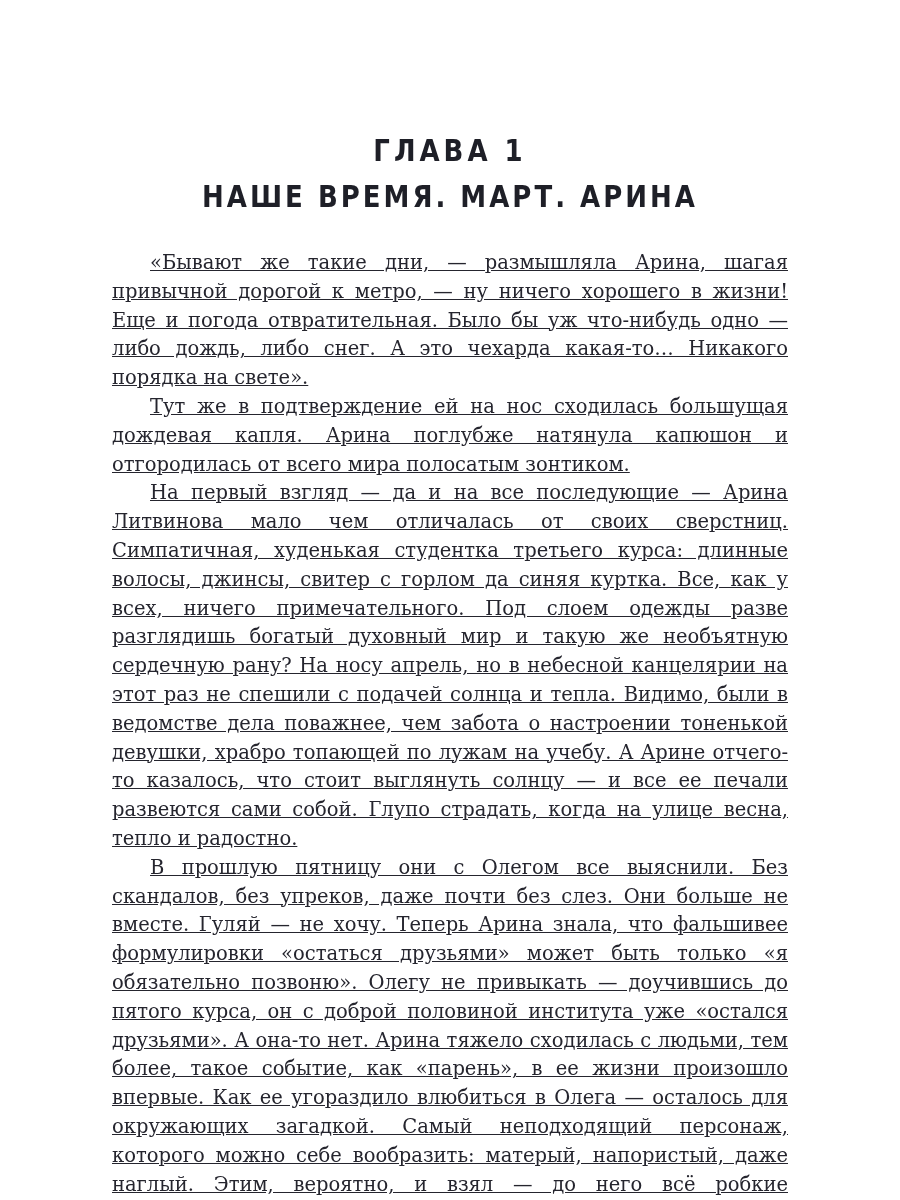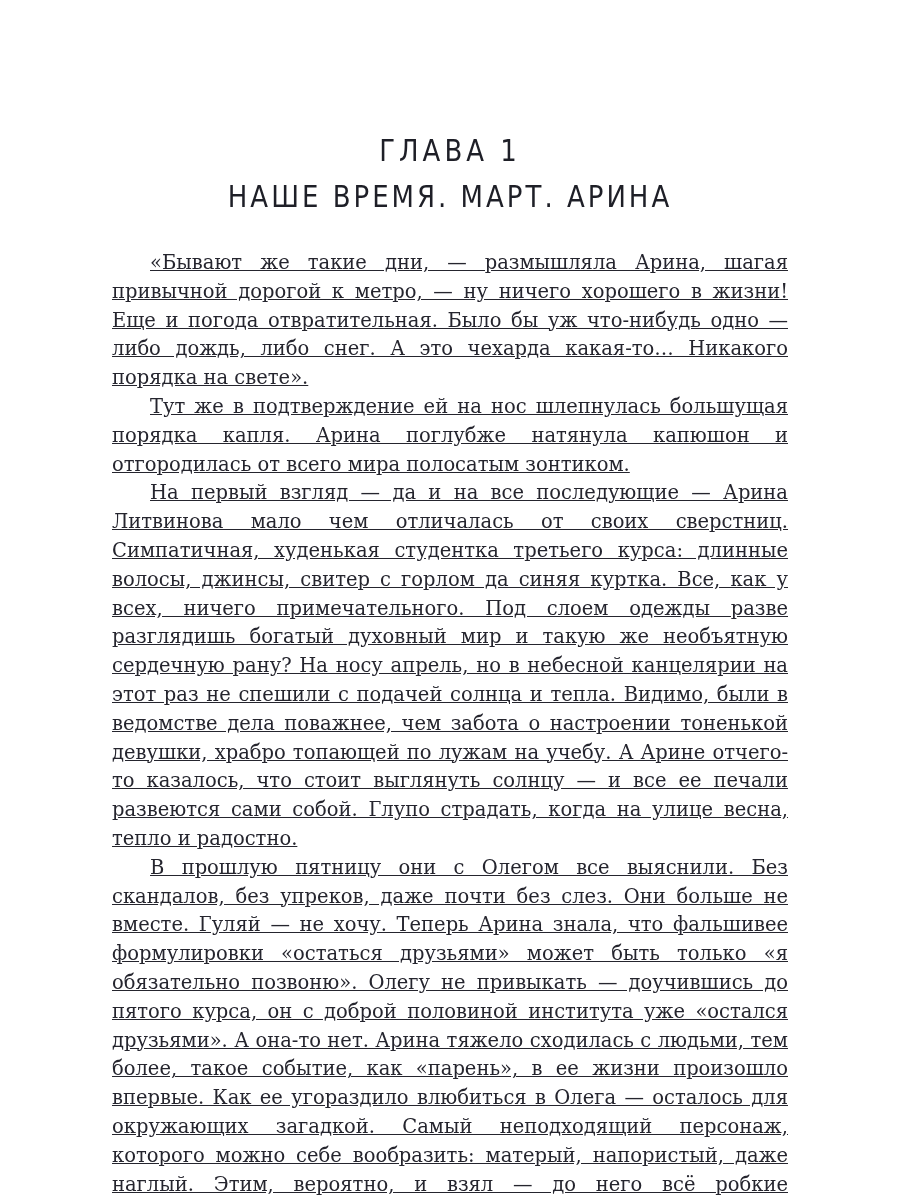--- a/index.html
+++ b/index.html
@@ -14,21 +14,21 @@
   }
   .page {
     width: 900px;
     height: 1200px;
     padding: 133px 112px 50px 112px;
   }
   .chapter-head {
     text-align: center;
     margin-bottom: 40px;
     font-family: "DejaVu Sans", "Liberation Sans", sans-serif;
-    font-weight: 400;
+    font-weight: 700;
     color: #1e1f27;
   }
   .chapter-title {
     display: block;
     font-size: 26px;
     letter-spacing: 4px;
     transform: scaleY(1.18);
     transform-origin: center top;
     margin-bottom: 16px;
     white-space: nowrap;
@@ -60,18 +60,18 @@
 
 <div class="page">
 
   <div class="chapter-head">
     <span class="chapter-title">ГЛАВА 1</span>
     <span class="chapter-subtitle">НАШЕ ВРЕМЯ. МАРТ. АРИНА</span>
   </div>
 
   <div class="body-text">
     <p>«Бывают же такие дни, — размышляла Арина, шагая привычной дорогой к метро, — ну ничего хорошего в жизни! Еще и погода отвратительная. Было бы уж что-нибудь одно — либо дождь, либо снег. А это чехарда какая-то… Никакого порядка на свете».</p>
-    <p>Тут же в подтверждение ей на нос шлепнулась большущая порядка капля. Арина поглубже натянула капюшон и отгородилась от всего мира полосатым зонтиком.</p>
+    <p>Тут же в подтверждение ей на нос сходилась большущая дождевая капля. Арина поглубже натянула капюшон и отгородилась от всего мира полосатым зонтиком.</p>
     <p>На первый взгляд — да и на все последующие — Арина Литвинова мало чем отличалась от своих сверстниц. Симпатичная, худенькая студентка третьего курса: длинные волосы, джинсы, свитер с горлом да синяя куртка. Все, как у всех, ничего примечательного. Под слоем одежды разве разглядишь богатый духовный мир и такую же необъятную сердечную рану? На носу апрель, но в небесной канцелярии на этот раз не спешили с подачей солнца и тепла. Видимо, были в ведомстве дела поважнее, чем забота о настроении тоненькой девушки, храбро топающей по лужам на учебу. А Арине отчего-то казалось, что стоит выглянуть солнцу — и все ее печали развеются сами собой. Глупо страдать, когда на улице весна, тепло и радостно.</p>
     <p>В прошлую пятницу они с Олегом все выяснили. Без скандалов, без упреков, даже почти без слез. Они больше не вместе. Гуляй — не хочу. Теперь Арина знала, что фальшивее формулировки «остаться друзьями» может быть только «я обязательно позвоню». Олегу не привыкать — доучившись до пятого курса, он с доброй половиной института уже «остался друзьями». А она-то нет. Арина тяжело сходилась с людьми, тем более, такое событие, как «парень», в ее жизни произошло впервые. Как ее угораздило влюбиться в Олега — осталось для окружающих загадкой. Самый неподходящий персонаж, которого можно себе вообразить: матерый, напористый, даже наглый. Этим, вероятно, и взял — до него всё робкие попадались. Со дня их знакомства прошел целый год, и вот неутешительный итог: шесть месяцев эйфории и шесть —</p>
   </div>
 
 </div>
 
 </body></html>

